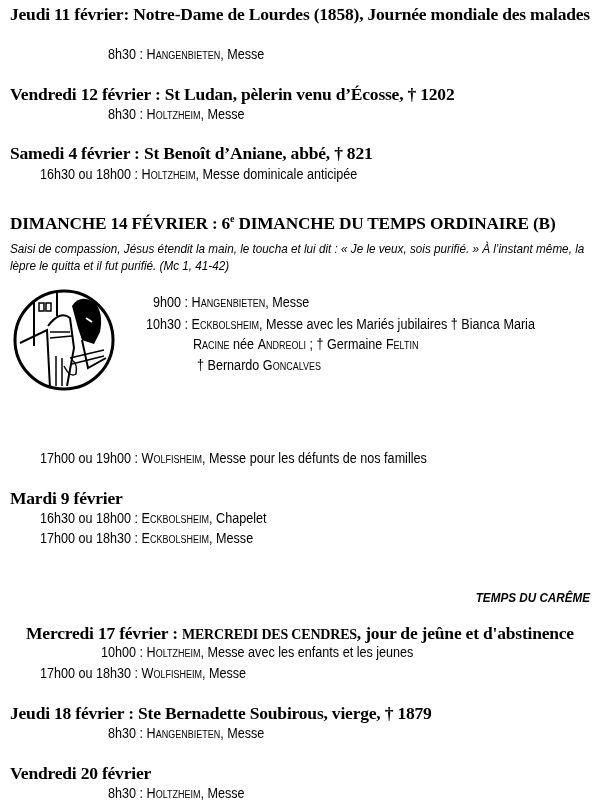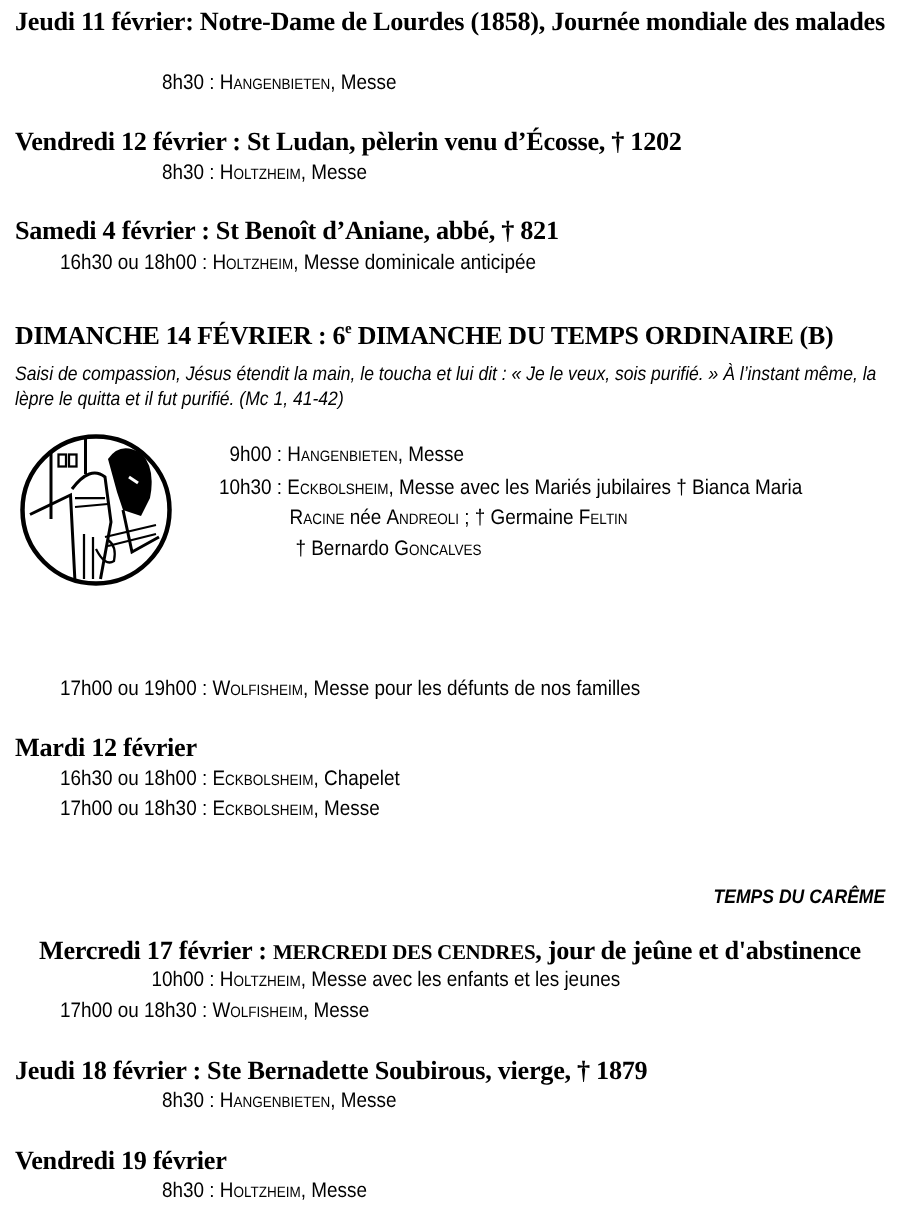--- a/index.html
+++ b/index.html
@@ -68,21 +68,21 @@
     <span class="sc">Racine</span><span> née </span><span class="sc">Andreoli</span><span> ; † Germaine </span><span class="sc">Feltin</span>
   </div>
   <div class="abs s" style="left:197px; top:356px;">
     <span>† Bernardo </span><span class="sc">Goncalves</span>
   </div>
 
   <div class="abs s" style="left:40px; top:449px;">
     <span>17h00 ou 19h00 : </span><span class="sc">Wolfisheim</span><span>, Messe pour les défunts de nos familles</span>
   </div>
 
-  <div class="abs h" style="left:10px; top:488px;">Mardi 12 février</div>
+  <div class="abs h" style="left:10px; top:488px;">Mardi 9 février</div>
   <div class="abs s" style="left:40px; top:509px;">
     <span>16h30 ou 18h00 : </span><span class="sc">Eckbolsheim</span><span>, Chapelet</span>
   </div>
   <div class="abs s" style="left:40px; top:529px;">
     <span>17h00 ou 18h30 : </span><span class="sc">Eckbolsheim</span><span>, Messe</span>
   </div>
 
   <div class="abs section-label" style="right:10px; top:590px;">TEMPS DU CARÊME</div>
 
   <div class="abs h" style="left:10px; top:623px;margin-left:16px;">
@@ -93,18 +93,18 @@
   </div>
   <div class="abs s" style="left:40px; top:664px;">
     <span>17h00 ou 18h30 : </span><span class="sc">Wolfisheim</span><span>, Messe</span>
   </div>
 
   <div class="abs h" style="left:10px; top:703px;text-align:center;">Jeudi 18 février : Ste Bernadette Soubirous, vierge, † 1879</div>
   <div class="abs s" style="left:108px; top:724px;">
     <span>8h30 : </span><span class="sc">Hangenbieten</span><span>, Messe</span>
   </div>
 
-  <div class="abs h" style="left:10px; top:763px;">Vendredi 19 février</div>
+  <div class="abs h" style="left:10px; top:763px;">Vendredi 20 février</div>
   <div class="abs s" style="left:108px; top:784px;">
     <span>8h30 : </span><span class="sc">Holtzheim</span><span>, Messe</span>
   </div>
 
 </div>
 
 </body></html>

